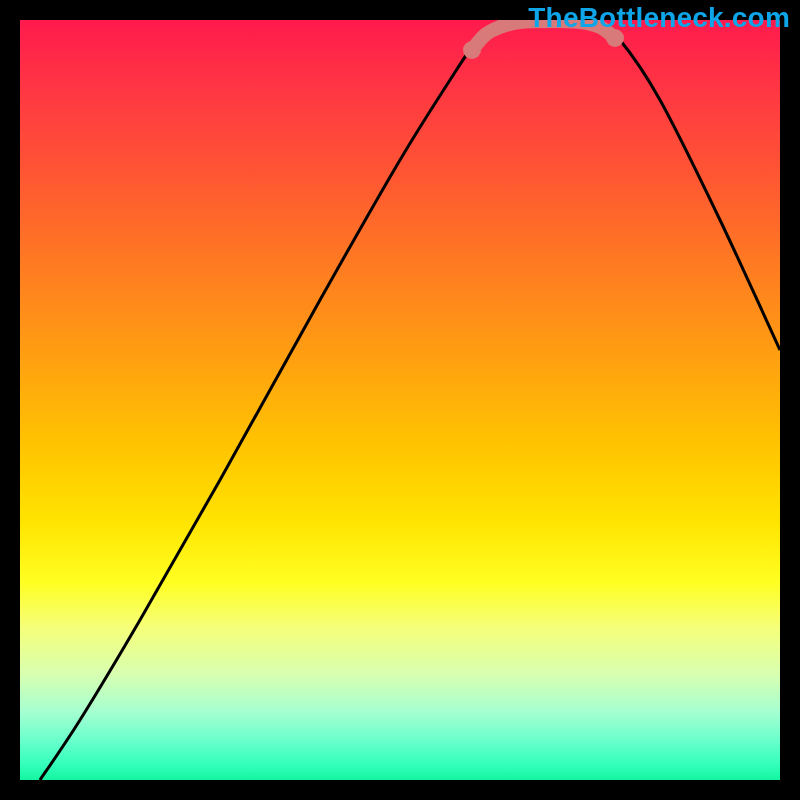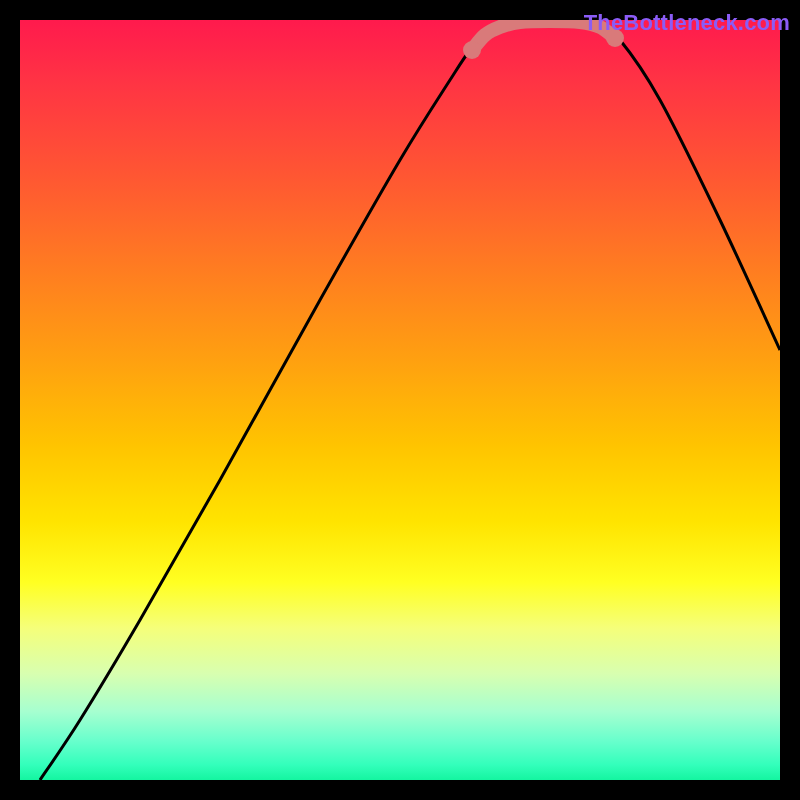--- a/index.html
+++ b/index.html
@@ -36,25 +36,24 @@
       #66ffcc 95%,
       #33ffbb 98%,
       #14f5a0 100%
     );
   }
   .watermark {
     position: absolute;
     top: 2px;
     right: 10px;
     font-family: Arial, Helvetica, sans-serif;
-    font-size: 22px;
+    font-size: 28px;
     font-weight: 600;
-    color: #8b5cf6;
+    color: #0ea5e9;
     letter-spacing: 0.2px;
-    margin-top: 8px;
   }
   svg.curve {
     position: absolute;
     inset: 0;
   }
 </style>
 </head>
 <body>
 
 <div class="frame">

